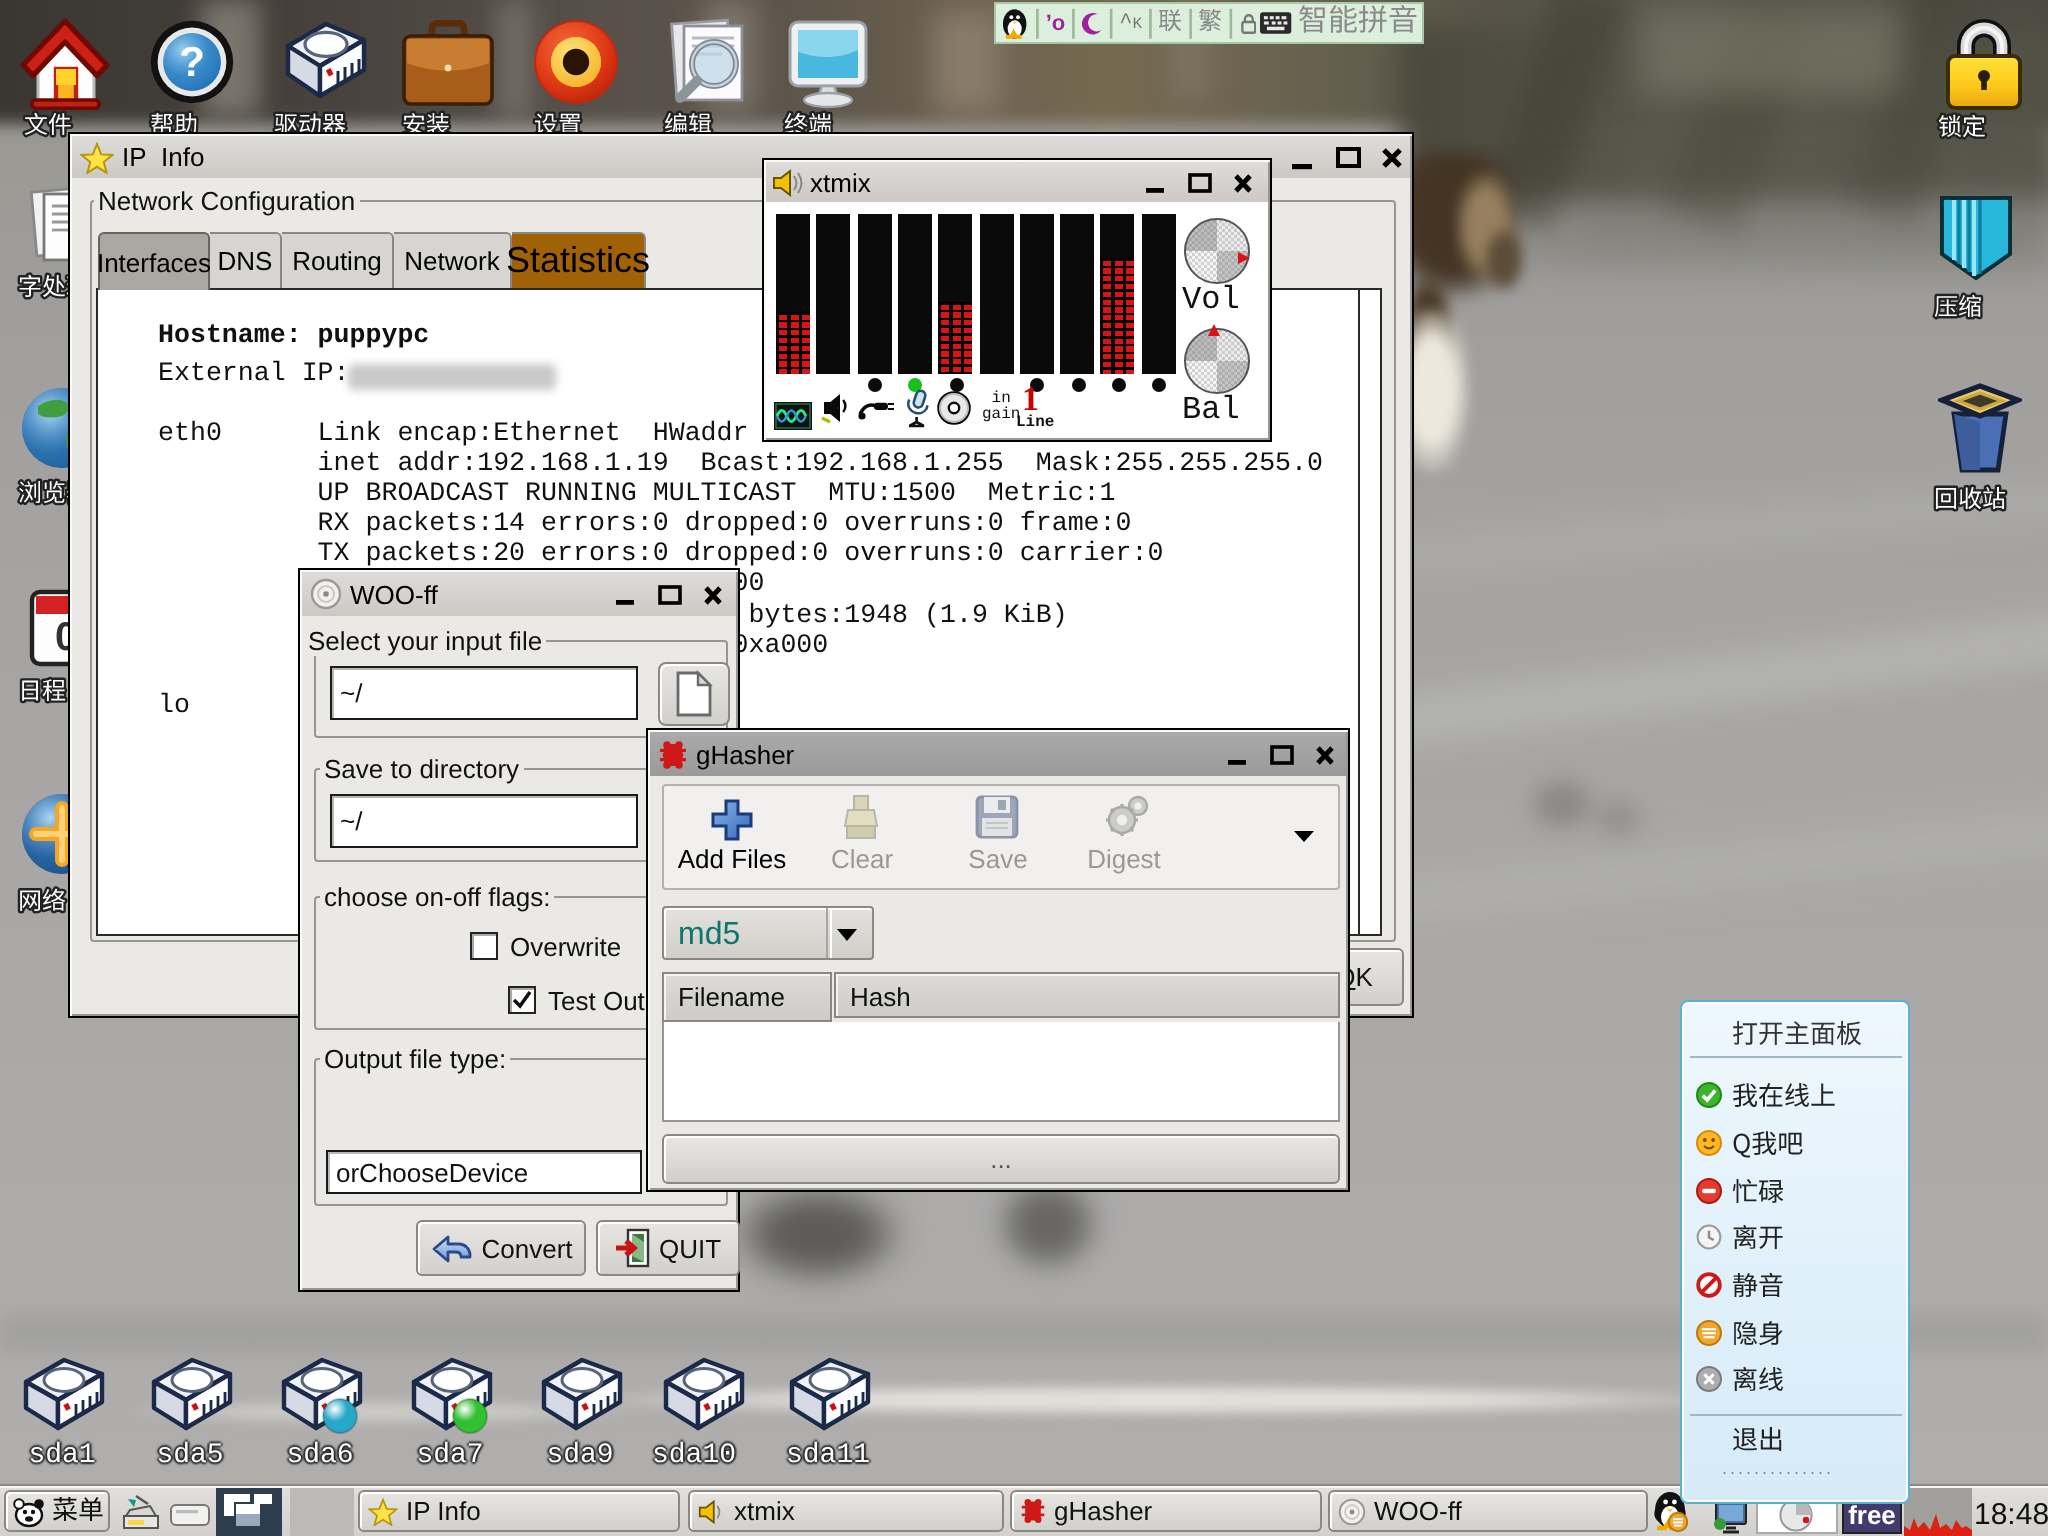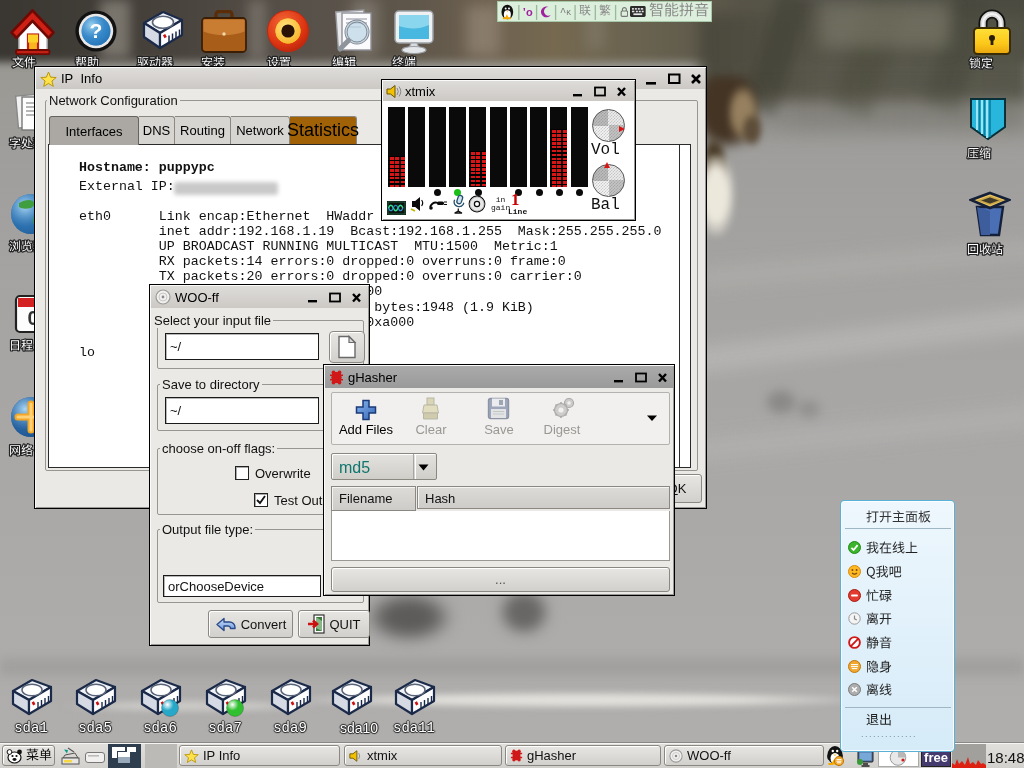--- a/index.html
+++ b/index.html
@@ -473,21 +473,21 @@
 <path d="M21 23 L43 10 L43 24 L21 37 Z" fill="#fdfdfd" stroke="#1c2a4a" stroke-width="2.2" stroke-linejoin="round"></path>
 <ellipse cx="24" cy="13" rx="10" ry="5.7" fill="#fff" stroke="#5a6478" stroke-width="1.5"></ellipse>
 <rect x="24" y="25" width="2.6" height="3.2" fill="#cc1111" transform="rotate(-28 25 26)"></rect>
 <g stroke="#1c2a4a" stroke-width="1.4">
       <line x1="30" y1="25" x2="30" y2="31.5"></line>
       <line x1="33.5" y1="23" x2="33.5" y2="29.5"></line>
       <line x1="37" y1="21" x2="37" y2="27.5"></line>
       <line x1="40.5" y1="19" x2="40.5" y2="25.5"></line>
     </g>
   </svg>
-<div class="lbl" style="left:328px;top:720px;width:62px;font-size:14px;font-family:Liberation Sans, sans-serif;text-shadow:-1px 0 1px #222,1px 0 1px #222,0 -1px 1px #222,0 1px 1px #222">sda10</div>
+<div class="lbl" style="left:316px;top:720px;width:62px;font-size:14px;font-family:Liberation Mono, monospace;text-shadow:-1px 0 1px #222,1px 0 1px #222,0 -1px 1px #222,0 1px 1px #222">sda10</div>
 <svg class="abs" style="left:391px;top:677px" width="46" height="40" viewBox="0 0 46 40">
     <path d="M5 14 L24 3 L43 10 L21 23 Z" fill="#eef1f6" stroke="#1c2a4a" stroke-width="2.2" stroke-linejoin="round"></path>
 <path d="M5 14 L21 23 L21 37 L5 27 Z" fill="#d5dae4" stroke="#1c2a4a" stroke-width="2.2" stroke-linejoin="round"></path>
 <path d="M21 23 L43 10 L43 24 L21 37 Z" fill="#fdfdfd" stroke="#1c2a4a" stroke-width="2.2" stroke-linejoin="round"></path>
 <ellipse cx="24" cy="13" rx="10" ry="5.7" fill="#fff" stroke="#5a6478" stroke-width="1.5"></ellipse>
 <rect x="24" y="25" width="2.6" height="3.2" fill="#cc1111" transform="rotate(-28 25 26)"></rect>
 <g stroke="#1c2a4a" stroke-width="1.4">
       <line x1="30" y1="25" x2="30" y2="31.5"></line>
       <line x1="33.5" y1="23" x2="33.5" y2="29.5"></line>
       <line x1="37" y1="21" x2="37" y2="27.5"></line>
@@ -567,21 +567,21 @@
       <rect x="2" y="9" width="10" height="2.6" fill="#000"></rect>
       <rect x="25" y="1.5" width="10.5" height="8.5" fill="none" stroke="#000" stroke-width="2"></rect>
       <path d="M48 2 L56 10 M56 2 L48 10" stroke="#000" stroke-width="2.6"></path>
     </svg>
  <div class="fs" style="left:10px;top:33px;width:653px;height:371px"></div>
  <div class="fslbl" style="left:12px;top:26px">Network Configuration</div>
  <div class="abs" style="left:13px;top:77px;width:643px;height:324px;background:#fff;border:1px solid #2a2a2a"></div>
  <div class="abs" style="left:644px;top:77px;width:1px;height:324px;background:#2a2a2a"></div>
 
  <div class="abs" style="left:14px;top:49px;height:28px;display:flex">
-  <div style="width:90px;height:29px;background:#aba8a3;border:1px solid #66645f;border-bottom:none;border-radius:3px 3px 0 0;display:flex;align-items:center;justify-content:center;font-size:13px;position:relative;z-index:3">Interfaces</div>
+  <div style="width:56px;height:29px;background:#aba8a3;border:1px solid #66645f;border-bottom:none;border-radius:3px 3px 0 0;display:flex;align-items:center;justify-content:center;font-size:13px;position:relative;z-index:3">Interfaces</div>
   <div style="width:36px;background:#d7d5d1;border:1px solid #8a8880;border-left:none;border-bottom:none;border-radius:0 3px 0 0;display:flex;align-items:center;justify-content:center;font-size:13px">DNS</div>
   <div style="width:56px;background:#d7d5d1;border:1px solid #8a8880;border-left:none;border-bottom:none;border-radius:0 3px 0 0;display:flex;align-items:center;justify-content:center;font-size:13px">Routing</div>
   <div style="width:59px;background:#d7d5d1;border:1px solid #8a8880;border-left:none;border-bottom:none;border-radius:0 3px 0 0;display:flex;align-items:center;justify-content:center;font-size:13px">Network</div>
   <div style="width:67px;background:#a16207;border:1px solid #8a8880;border-left:none;border-bottom:none;border-radius:0 3px 0 0;display:flex;align-items:center;justify-content:center;font-size:18px">Statistics</div>
  </div>
  <div class="mono abs" style="left:44px;top:93px;font-size:13.3px;font-weight:bold;color:#111">Hostname:&nbsp;puppypc</div>
  <div class="mono abs" style="left:44px;top:112px;font-size:13.3px;color:#111">External&nbsp;IP:</div>
  <div class="abs" style="left:139px;top:115px;width:104px;height:13px;background:#c9c9c9;filter:blur(2px);border-radius:3px"></div>
  <pre class="mono abs" style="left:44px;top:142px;font-size:13.3px;line-height:15.1px;color:#111">eth0      Link encap:Ethernet  HWaddr
           inet addr:192.168.1.19  Bcast:192.168.1.255  Mask:255.255.255.0

